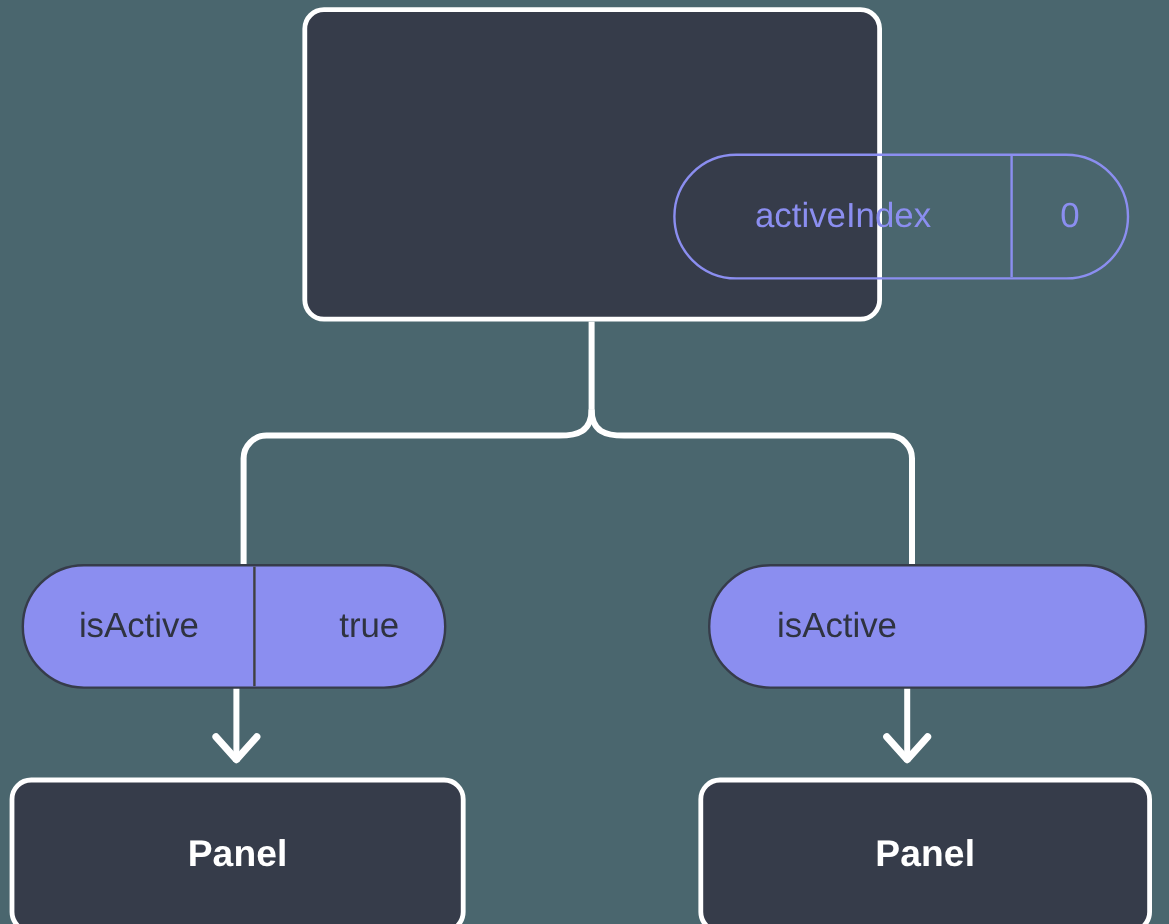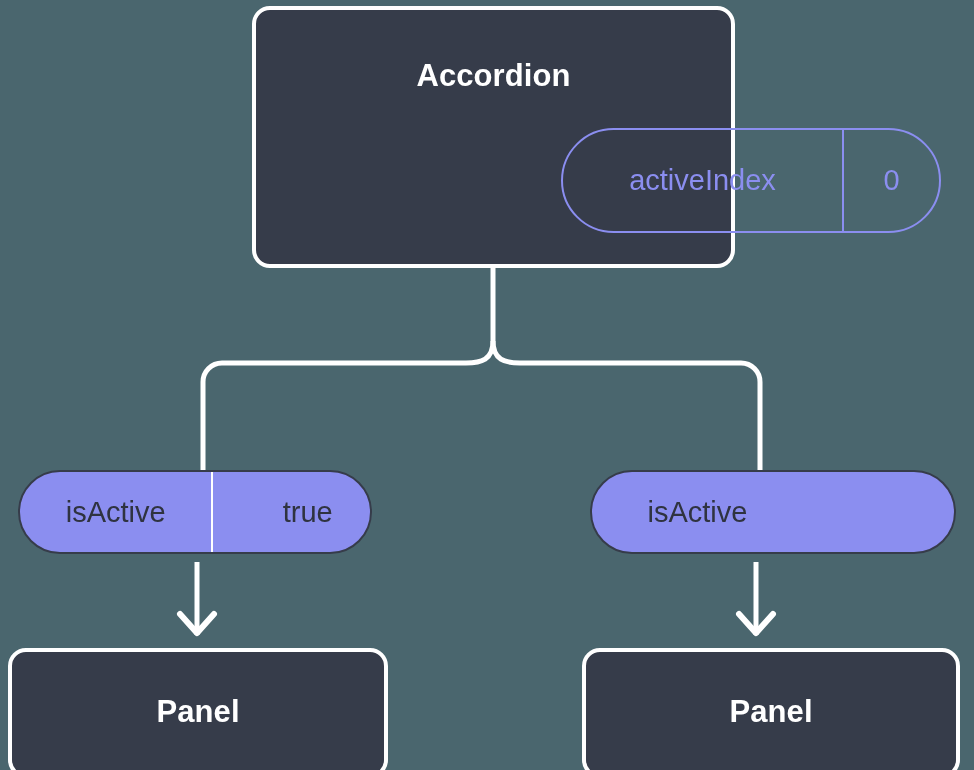--- a/index.html
+++ b/index.html
@@ -114,28 +114,28 @@
     height: 105px;
   }
   #state-pill .pill-cell.key   { width: 282px; }
   #state-pill .pill-cell.value { width: 96px;  }
 
   
   .pill-solid {
     background: #8b8ef0;
     border: 2px solid #363c4a;
     top: 470px;
-    height: 84px;
+    height: 104px;
   }
   .pill-solid .pill-cell {
     color: #2f3340;
     font-size: 29px;
   }
   .pill-solid .pill-cell.value {
-    border-left: 2px solid #ffffff;
+    border-left: 2px solid #404040;
     padding-left: 32px;
   }
   #prop-pill-left {
     left: 18px;
     width: 354px;
   }
   #prop-pill-left .pill-cell.key   { width: 212px; }
   #prop-pill-left .pill-cell.value { width: 138px; }
 
   #prop-pill-right {
@@ -158,21 +158,20 @@
     <path d="M 493 341 C 493 360 505 363 520 363 L 741 363 A 19 19 0 0 1 760 382 L 760 470" fill="none" stroke="#ffffff" stroke-width="5" stroke-linecap="butt"></path>
 
     <path d="M 197 562 L 197 635" fill="none" stroke="#ffffff" stroke-width="5" stroke-linecap="butt"></path>
     <path d="M 180 614 L 197 633 L 214 614" fill="none" stroke="#ffffff" stroke-width="6" stroke-linecap="round" stroke-linejoin="round"></path>
 
     <path d="M 756 562 L 756 635" fill="none" stroke="#ffffff" stroke-width="5" stroke-linecap="butt"></path>
     <path d="M 739 614 L 756 633 L 773 614" fill="none" stroke="#ffffff" stroke-width="6" stroke-linecap="round" stroke-linejoin="round"></path>
   </svg>
 
   <div id="accordion-node" class="node-box">
-    <div class="node-title">Accordion</div>
     <div id="state-pill" class="pill pill-outline">
       <div class="pill-cell key">activeIndex</div>
       <div class="pill-cell value">0</div>
     </div>
   </div>
 
   <div id="prop-pill-left" class="pill pill-solid">
     <div class="pill-cell key">isActive</div>
     <div class="pill-cell value">true</div>
   </div>

